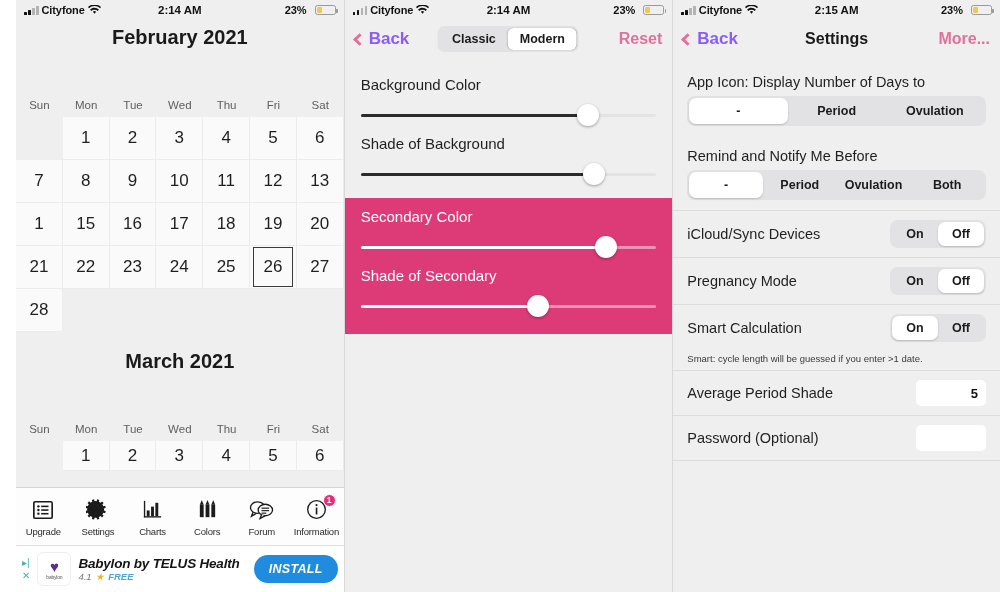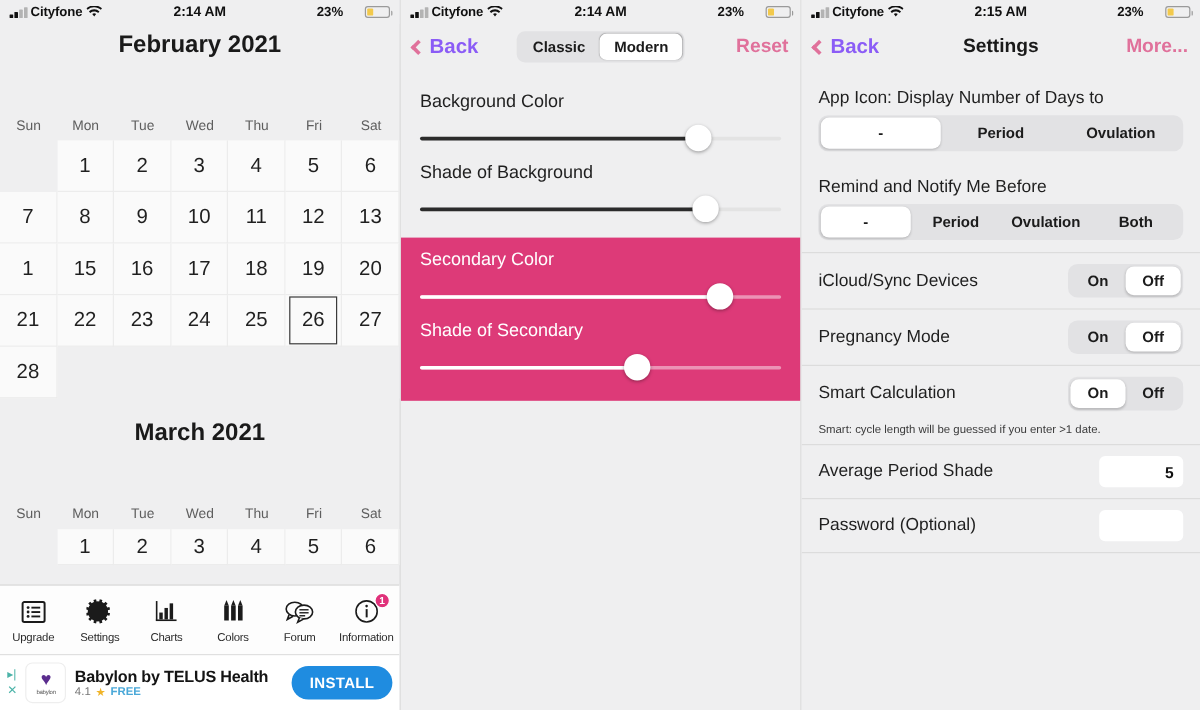--- a/index.html
+++ b/index.html
@@ -2,21 +2,21 @@
 <html><head>
 <meta charset="utf-8">
 <style>
   * { box-sizing: border-box; margin: 0; padding: 0; }
   html, body {
     width: 1000px; height: 592px;
     font-family: "Liberation Sans", sans-serif;
     background: #ffffff;
     overflow: hidden;
   }
-  .screens { display: flex; width: 1000px; height: 592px; }
+  .screens { display: flex; width: 1000px; height: 592px; padding-left: 16px; }
   .panel { position: relative; height: 592px; overflow: hidden; background: #efeff0; }
   .panel-1 { width: 334px; border-right: 1px solid #d8d8d8; }
   .panel-2 { width: 334px; border-right: 1px solid #d8d8d8; }
   .panel-3 { width: 332px; }
 
   
   .statusbar {
     height: 20px; display: flex; align-items: center;
     padding: 0 8px; font-size: 11px; font-weight: bold; color: #111;
     background: #efeff0; position: relative;
@@ -27,21 +27,21 @@
   .sb-bars i:nth-child(1){ height:3px; }
   .sb-bars i:nth-child(2){ height:5px; }
   .sb-bars i:nth-child(3){ height:7px; background:#b3b3b3; }
   .sb-bars i:nth-child(4){ height:9px; background:#b3b3b3; }
   .sb-carrier { font-size: 11px; letter-spacing: -0.1px; }
   .wifi { width: 13px; height: 10px; position: relative; display:inline-block; }
   .sb-center {
     position: absolute; left: 0; right: 0; text-align: center;
     font-size: 11.5px; pointer-events: none;
   }
-  .sb-right { margin-left: auto; display: flex; align-items: center; gap: 18px; }
+  .sb-right { margin-left: auto; display: flex; align-items: center; gap: 8px; }
   .battery {
     width: 21px; height: 10px; border: 1px solid #9a9a9a; border-radius: 2.5px;
     position: relative; padding: 1px;
   }
   .battery::after {
     content:""; position:absolute; right:-3px; top:3px; width:1.5px; height:4px;
     background:#9a9a9a; border-radius: 0 1px 1px 0;
   }
   .battery i { display:block; height:100%; width:30%; background:#f2c94c; border-radius:1px; }
 
@@ -117,28 +117,28 @@
     position:absolute; left:0; right:0; bottom:0; height:47px; background:#fff;
     border-top:1px solid #e0e0e0; display:flex; align-items:center; padding:0 6px; gap:7px;
   }
   .ad-marks { display:flex; flex-direction:column; gap:3px; color:#4bb3a8; font-size:10px; line-height:1;}
   .ad-logo {
     width:34px; height:34px; border-radius:6px; background:#fff; border:1px solid #eee;
     display:flex; flex-direction:column; align-items:center; justify-content:center; gap:0;
   }
   .heart { color:#5b2d8e; font-size:15px; line-height:1; }
   .ad-logo small { font-size:5px; color:#555; letter-spacing:-0.2px;}
-  .ad-text { flex:1; }
+  .ad-text { flex:1;font-style:italic; }
   .ad-title { font-size:13.5px; font-weight:bold; color:#141414; letter-spacing:-0.2px;}
   .ad-sub { font-size:9.5px; color:#777; display:flex; align-items:center; gap:4px;}
   .ad-sub .free { color:#4aa8d8; font-weight:bold;}
   .ad-sub .star { color:#f0b429; }
   .install {
     background:#1f8ce0; color:#fff; font-size:12.5px; font-weight:bold;
-    padding:7px 15px; border-radius:16px; letter-spacing:0.3px;
+    padding:7px 15px; border-radius:16px; letter-spacing:0.3px;font-style:italic;
   }
 
   
   .sl-group { padding: 10px 16px 2px; }
   .sl-label { font-size:15px; color:#1f1f1f; padding: 8px 0 0; }
   .sl-label.inv { color:#ffffff; }
   .slider { position:relative; height:22px; margin-top:12px; }
   .sl-track { position:absolute; top:9px; left:0; right:0; height:3px; background:#e3e3e3; border-radius:2px;}
   .sl-fill { position:absolute; top:9px; left:0; height:3px; background:#2b2b2b; border-radius:2px;}
   .sl-track.inv { background:rgba(255,255,255,.45); }

